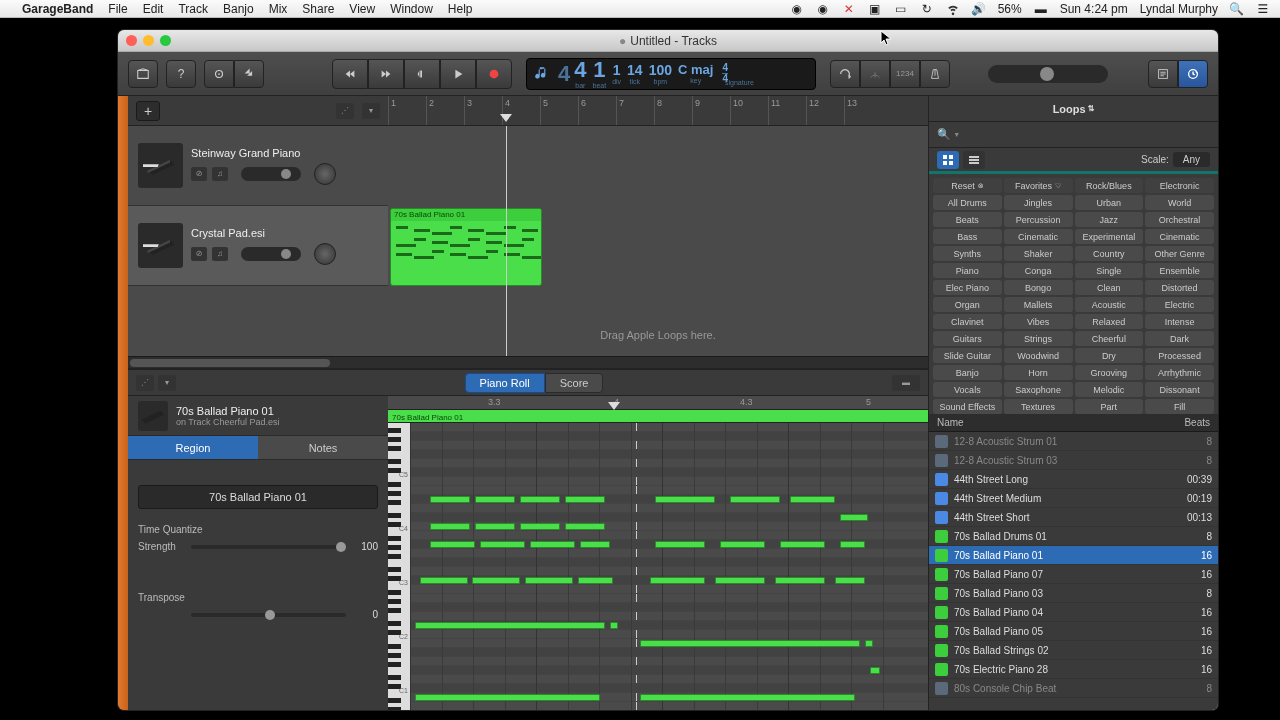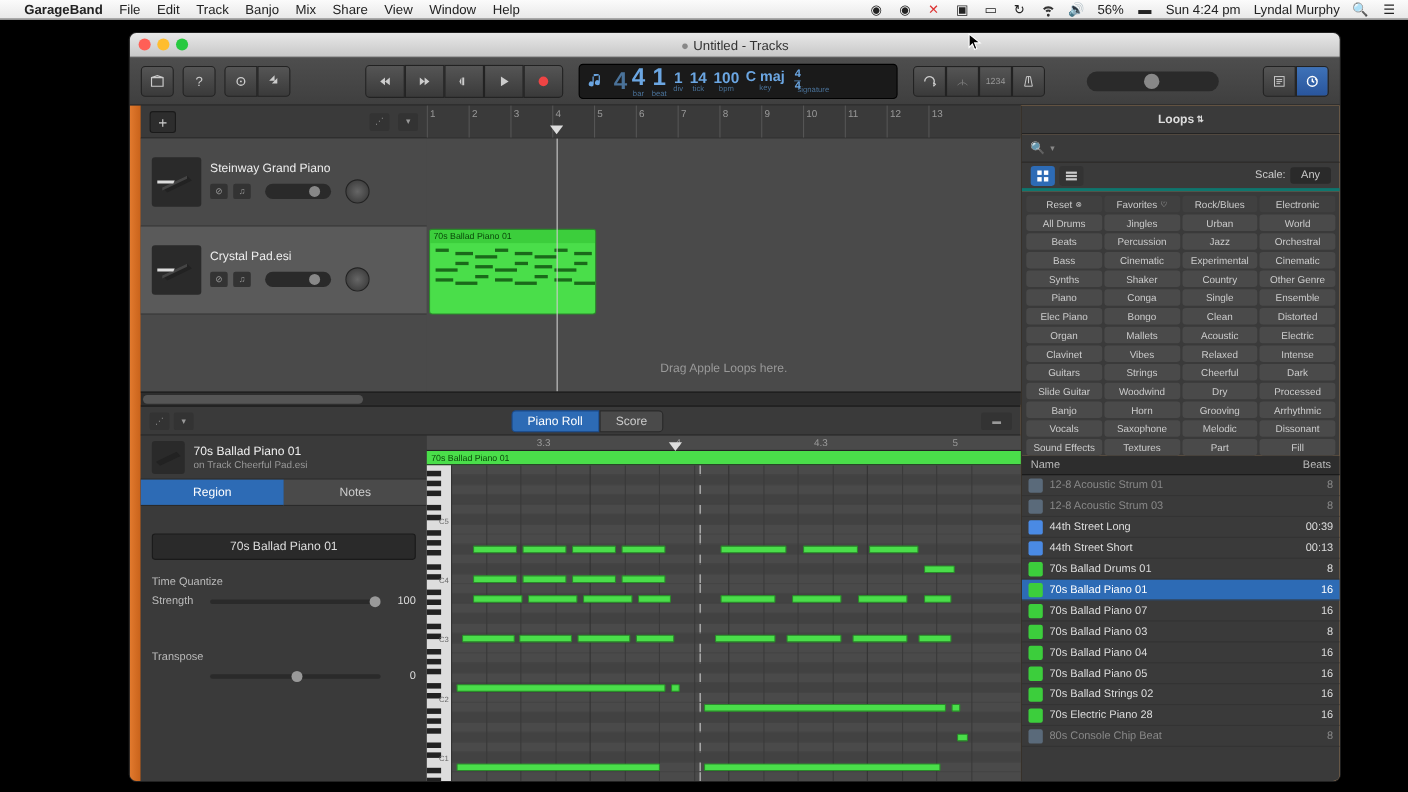--- a/index.html
+++ b/index.html
@@ -732,20 +732,25 @@
               <span>12-8 Acoustic Strum 03</span>
               <span class="beats">8</span>
             </div>
             <div class="loop-row">
               <span class="licon blue"></span>
               <span>44th Street Long</span>
               <span class="beats">00:39</span>
             </div>
             <div class="loop-row">
               <span class="licon blue"></span>
+              <span>44th Street Medium</span>
+              <span class="beats">00:19</span>
+            </div>
+            <div class="loop-row">
+              <span class="licon blue"></span>
               <span>44th Street Short</span>
               <span class="beats">00:13</span>
             </div>
             <div class="loop-row">
               <span class="licon green"></span>
               <span>70s Ballad Drums 01</span>
               <span class="beats">8</span>
             </div>
             <div class="loop-row selected">
               <span class="licon green"></span>

